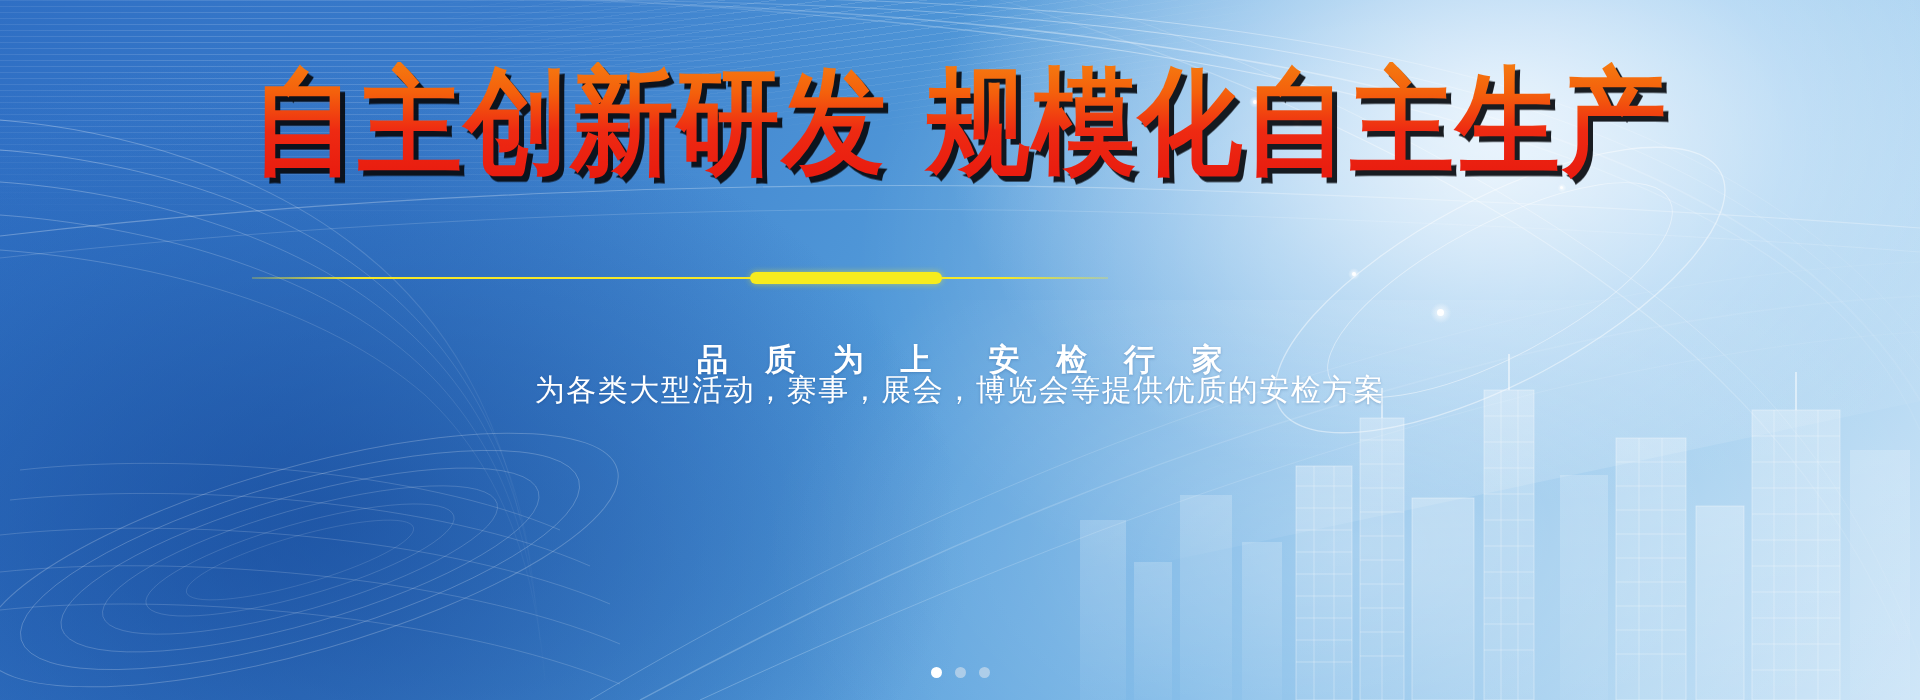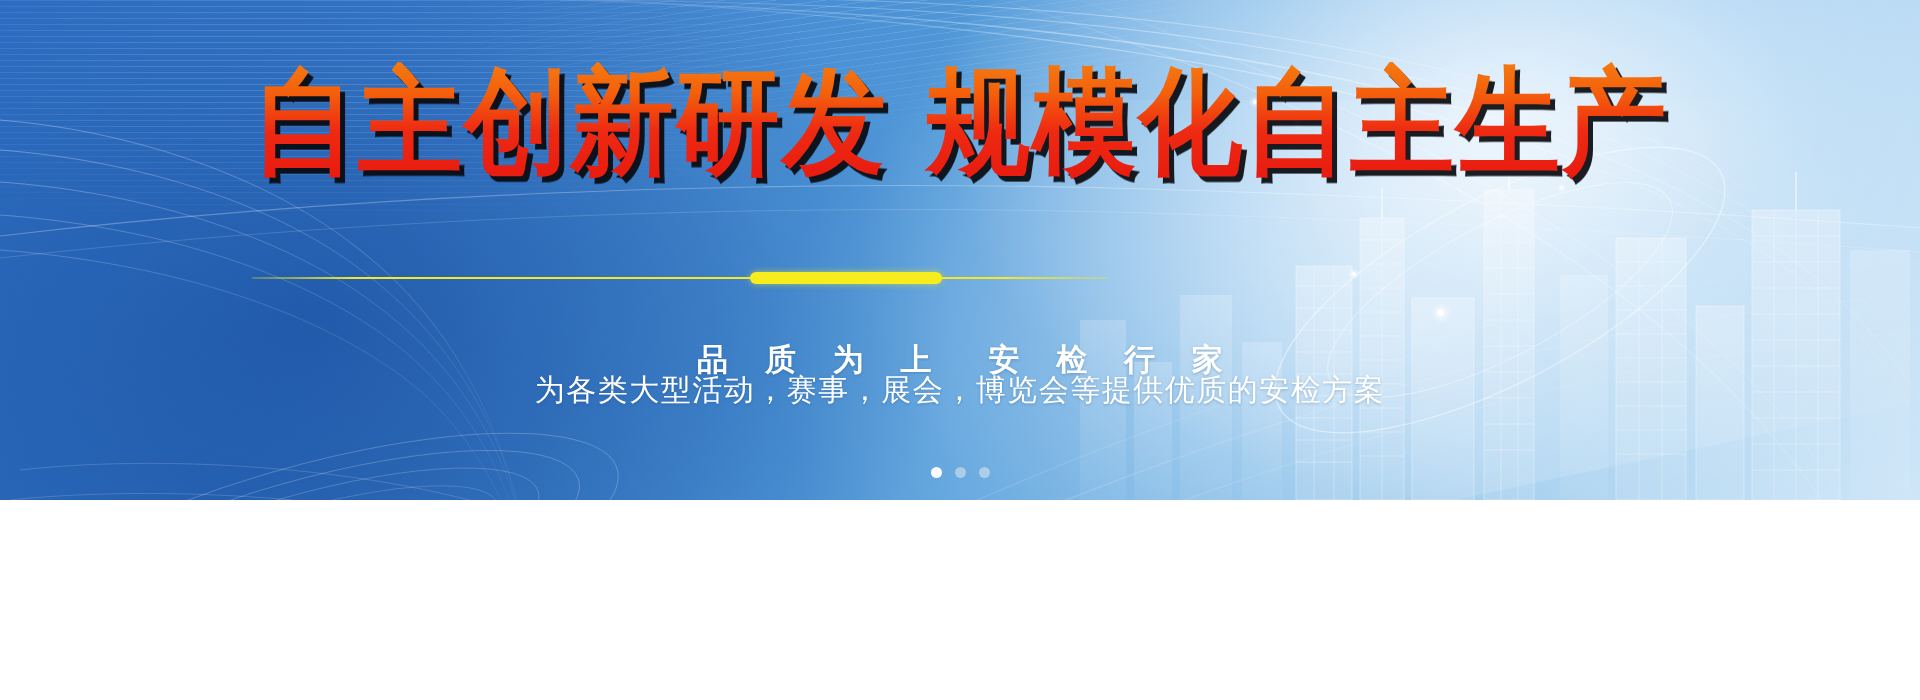--- a/index.html
+++ b/index.html
@@ -4,21 +4,21 @@
 <title>Banner</title>
 <style>
   html,body{margin:0;padding:0;}
   body{
     width:1920px;height:700px;overflow:hidden;
     font-family:"Liberation Sans","DejaVu Sans",sans-serif;
   }
 
   
   .banner{
-    position:relative;width:1920px;height:500px;overflow:hidden;
+    position:relative;width:1920px;height:700px;overflow:hidden;
     background:
       radial-gradient(ellipse 900px 620px at 1500px 120px, rgba(222,238,252,.95) 0%, rgba(190,222,248,.55) 32%, rgba(150,198,240,0) 62%),
       radial-gradient(ellipse 1000px 700px at 250px 560px, rgba(28,84,166,.55) 0%, rgba(40,104,186,.25) 45%, rgba(60,130,205,0) 72%),
       linear-gradient(118deg,#2f6fc4 0%, #3a7ccb 22%, #529ad9 47%, #76b5e6 68%, #a9d2f0 86%, #cfe6f8 100%);
   }
 
   
   .layer{position:absolute;inset:0;pointer-events:none;}
   .layer svg{display:block;width:1920px;height:700px;}
 

